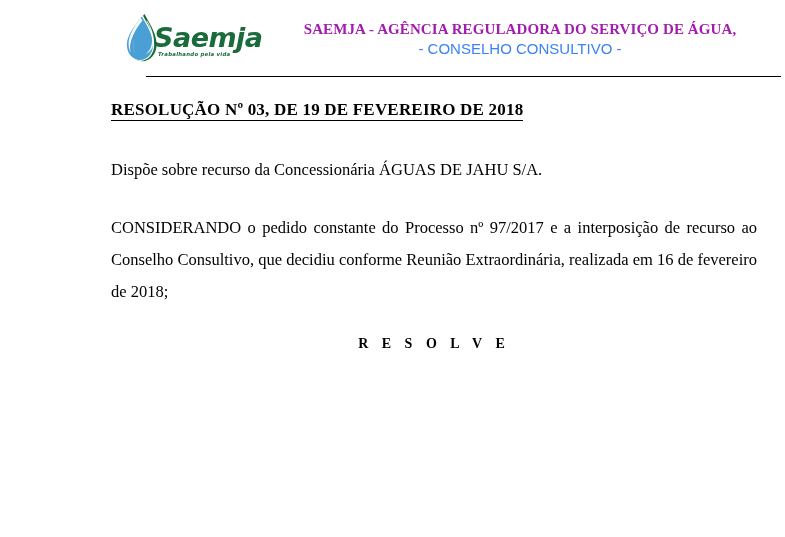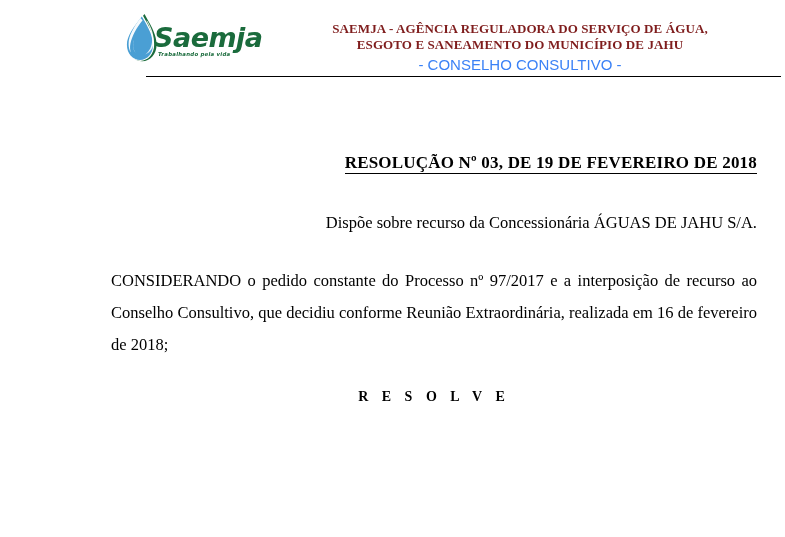--- a/index.html
+++ b/index.html
@@ -78,23 +78,23 @@
     position: absolute;
     left: 252px;
     top: 21px;
     width: 480px;
     text-align: center;
   }
 
   .header-line-1,
   .header-line-2 {
     font-family: "Liberation Serif", "DejaVu Serif", serif;
-    font-size: 13px;
-    font-weight: bold;
-    color: #7f1d1d;
+    font-size: 15px;
+    font-weight: bold;
+    color: #a21caf;
     line-height: 16px;
     letter-spacing: 0.1px;
     white-space: nowrap;
   }
 
   .header-line-3 {
     font-family: "Liberation Sans", "DejaVu Sans", sans-serif;
     font-size: 15px;
     font-weight: normal;
     color: #3b82f6;
@@ -114,33 +114,32 @@
 
   
   .content {
     position: absolute;
     left: 111px;
     top: 100px;
     width: 646px;
   }
 
   .doc-title {
-    text-align: right;
+    text-align: left;
     font-size: 17px;
     font-weight: bold;
     letter-spacing: 0.2px;
-    margin-top: 53px;
   }
   .doc-title span {
     border-bottom: 1.6px solid #000;
     padding-bottom: 1px;
   }
 
   .doc-subtitle {
-    text-align: right;
+    text-align: left;
     font-size: 16.5px;
     margin-top: 40px;
   }
 
   .para {
     text-align: justify;
     text-justify: inter-word;
     font-size: 16.5px;
     line-height: 32px;
     margin-top: 30px;
@@ -174,21 +173,20 @@
         <path d="M22.3 7.5 C26.0 14.3 28.3 21.2 28.1 27.4 C27.9 33.4 25.4 38.4 21.2 41.4 C26.2 39.6 29.6 34.6 29.8 28.0 C30.0 21.4 27.0 14.2 23.4 8.0 Z" fill="#ffffff" opacity="0.9"></path>
         <path d="M9.6 27.8 C8.4 32.6 9.0 37.0 11.6 40.0 C9.0 36.2 8.6 32.0 9.9 27.6 Z" fill="#ffffff" opacity="0.7"></path>
       </svg>
 
       <div class="logo-word">Saemja</div>
       <div class="logo-tagline">Trabalhando pela vida</div>
     </div>
 
     <div class="header-titles">
       <div class="header-line-1">SAEMJA - AGÊNCIA REGULADORA DO SERVIÇO DE ÁGUA,</div>
-      <div class="header-line-2">ESGOTO E SANEAMENTO DO MUNICÍPIO DE JAHU</div>
       <div class="header-line-3">- CONSELHO CONSULTIVO -</div>
     </div>
 
     <div class="header-rule"></div>
   </div>
 
   <div class="content">
 
     <div class="doc-title"><span>RESOLUÇÃO Nº 03, DE 19 DE FEVEREIRO DE 2018</span></div>
 

